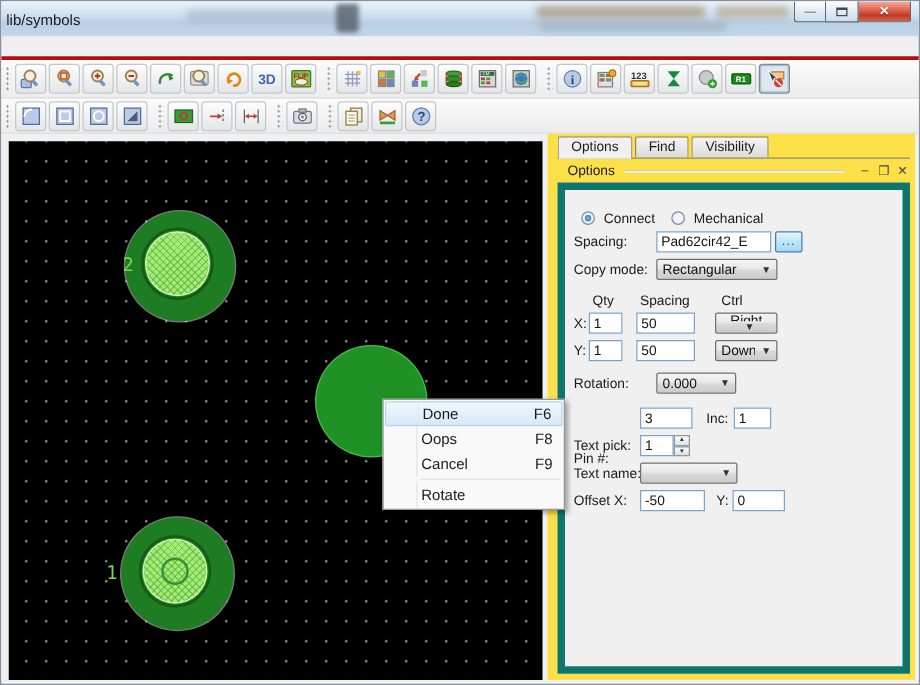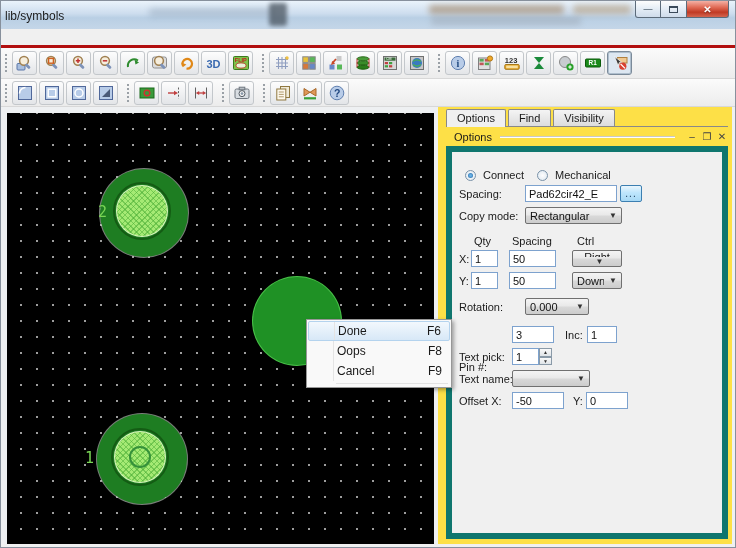--- a/index.html
+++ b/index.html
@@ -569,15 +569,19 @@
         <span class="gutterline"></span>
         <span class="lbl">Oops</span>
         <span class="sc">F8</span>
       </div>
       <div class="ctx-item">
         <span class="gutterline"></span>
         <span class="lbl">Cancel</span>
         <span class="sc">F9</span>
       </div>
       <div class="ctx-sep"></div>
+      <div class="ctx-item">
+        <span class="gutterline"></span>
+        <span class="lbl">Rotate</span>
+      </div>
     </div>
 
 </div>
 
 </body></html>

